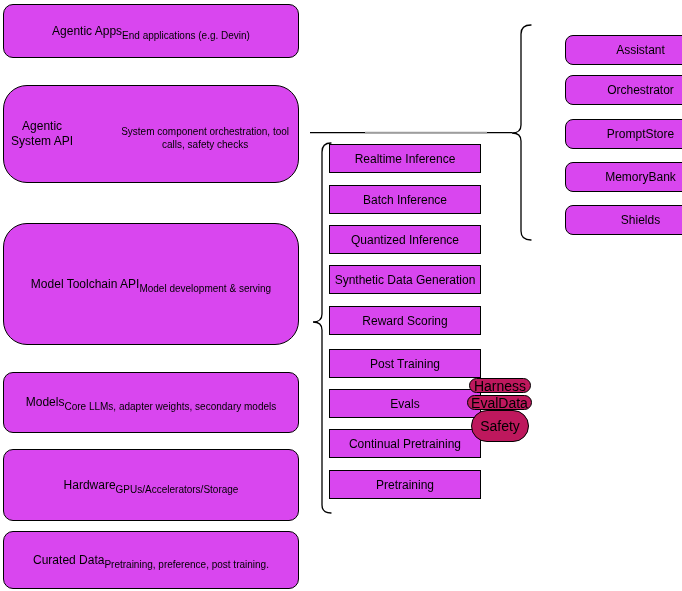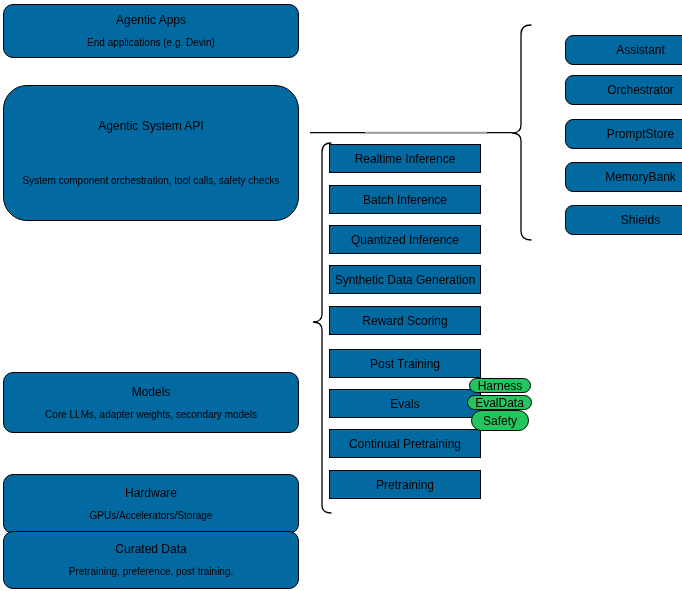--- a/index.html
+++ b/index.html
@@ -9,56 +9,56 @@
     background:#fff;
     font-family:"Liberation Sans",sans-serif;
     color:#000;
     overflow:hidden;
   }
   .wires{position:absolute;left:0;top:0;width:682px;height:591px;}
   .node{
     position:absolute;
     box-sizing:border-box;
     border:1.3px solid #000;
-    background:#0369a1;
+    background:#d946ef;
     display:flex;
-    flex-direction:column;
+    flex-direction:row;
     align-items:center;
     justify-content:center;
     text-align:center;
   }
   .node .title{font-size:12px;line-height:15px;}
   .node .subtitle{font-size:10px;line-height:13px;margin-top:8px;}
   
   .lbox{left:3px;width:296px;border-radius:10px;}
   .lbox.big{border-radius:24px;}
   .n-apps{top:4px;height:54px;}
-  .n-sysapi{top:85px;height:136px;gap:32px;}
+  .n-sysapi{top:85px;height:98px;gap:32px;}
   .n-toolapi{top:223px;height:122px;}
   .n-models{top:372px;height:61px;}
-  .n-hw{top:474px;height:60px;}
+  .n-hw{top:449px;height:72px;}
   .n-data{top:531px;height:58px;text-align:right;}
   
   .mbox{left:329px;width:152px;height:29px;border-radius:0;font-size:12px;}
   
   .rbox{left:529px;width:151px;height:30px;border-radius:8px;font-size:12px;margin-left:36px;}
   
   .pill{
     position:absolute;
     box-sizing:border-box;
     border:1.3px solid #000;
     border-radius:999px;
-    background:#22c55e;
+    background:#be185d;
     display:flex;align-items:center;justify-content:center;
-    font-size:12px;
+    font-size:14px;
     z-index:5;
   }
   .p-harness{left:469px;top:378px;width:62px;height:15px;}
   .p-evaldata{left:467px;top:395px;width:65px;height:15px;align-items:center;}
-  .p-safety{left:471px;top:410px;width:58px;height:21px;}
+  .p-safety{left:471px;top:410px;width:58px;height:32px;}
 </style>
 </head>
 <body>
 
 <div class="canvas">
 
   <svg class="wires" viewBox="0 0 682 591" xmlns="http://www.w3.org/2000/svg">
 
     <path d="M310,132.6 H512" fill="none" stroke="#000" stroke-width="1.3"></path>
     <path d="M365,132.6 H487" fill="none" stroke="#9e9e9e" stroke-width="1.6"></path>
@@ -68,20 +68,24 @@
     <path d="M331,143 Q322,143 322,152 L322,314 Q322,322 313,322 Q322,322 322,330 L322,505 Q322,513 331,513" fill="none" stroke="#000" stroke-width="1.3" stroke-linecap="round"></path>
   </svg>
 
   <div class="node lbox n-apps">
     <div class="title">Agentic Apps</div>
     <div class="subtitle">End applications (e.g. Devin)</div>
   </div>
   <div class="node lbox big n-sysapi">
     <div class="title">Agentic System API</div>
     <div class="subtitle">System component orchestration, tool calls, safety checks</div>
+  </div>
+  <div class="node lbox big n-toolapi">
+    <div class="title">Model Toolchain API</div>
+    <div class="subtitle">Model development &amp; serving</div>
   </div>
   <div class="node lbox n-models">
     <div class="title">Models</div>
     <div class="subtitle">Core LLMs, adapter weights, secondary models</div>
   </div>
   <div class="node lbox n-hw">
     <div class="title">Hardware</div>
     <div class="subtitle">GPUs/Accelerators/Storage</div>
   </div>
   <div class="node lbox n-data">

